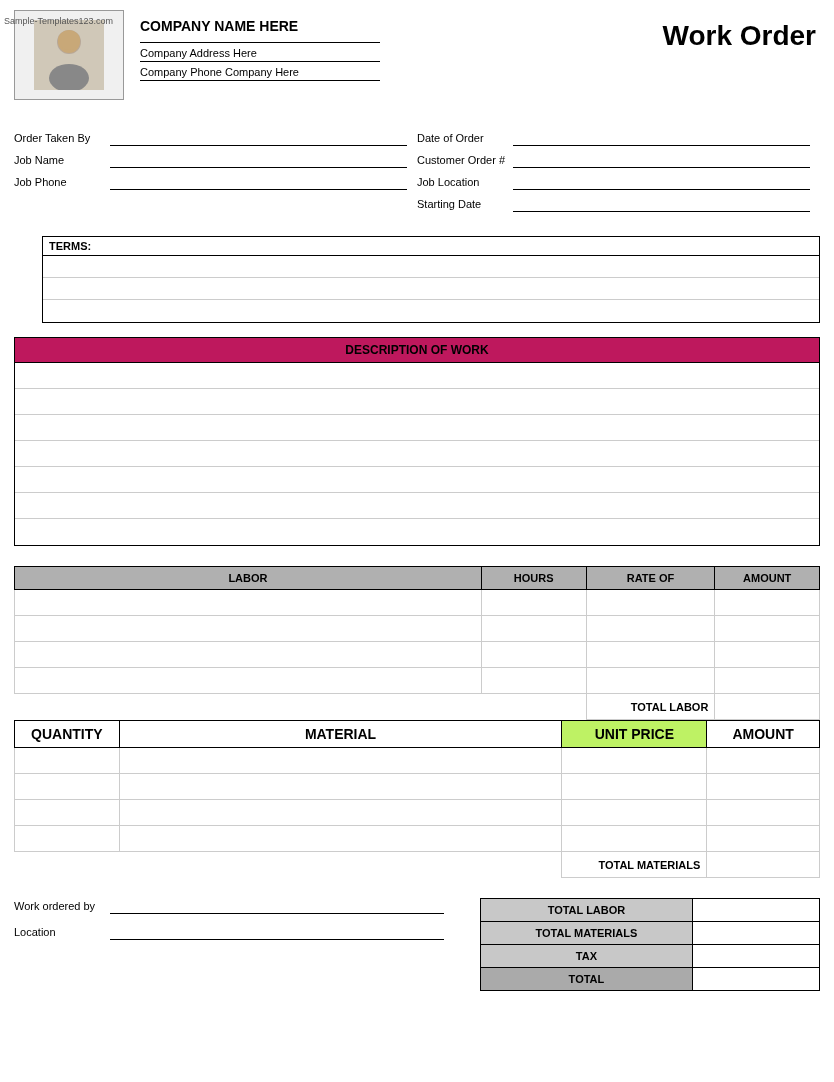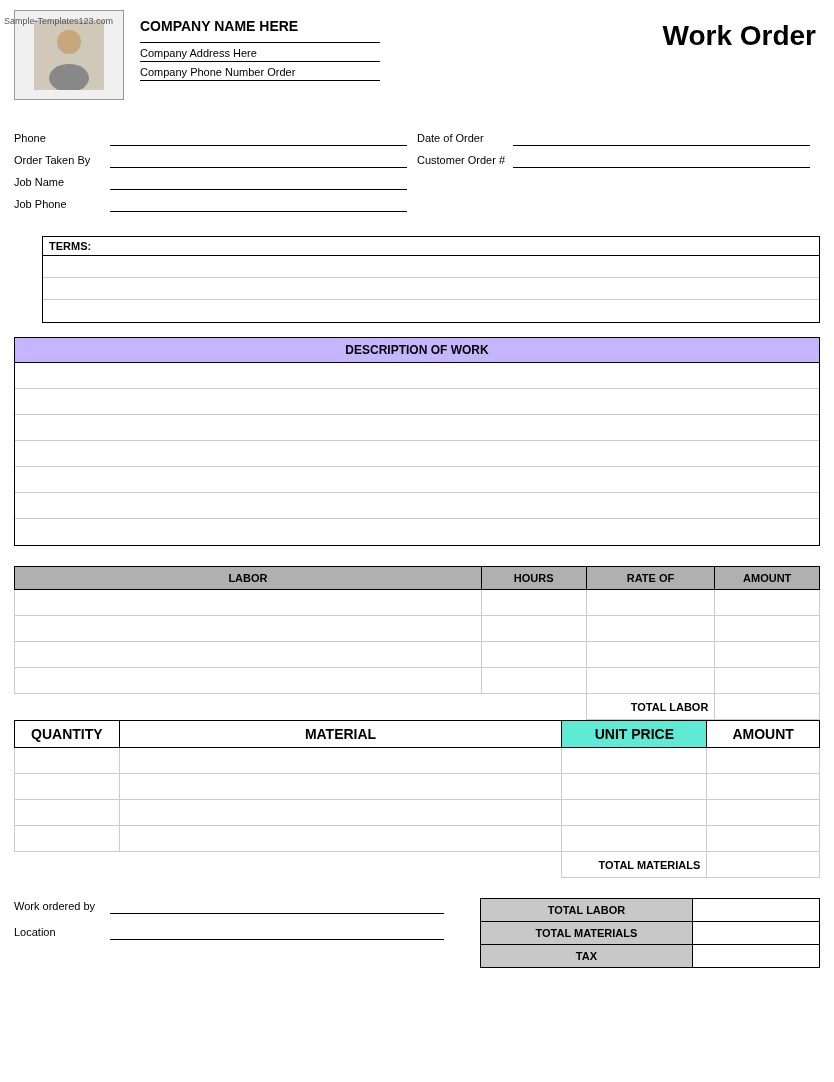--- a/index.html
+++ b/index.html
@@ -117,21 +117,21 @@
     }
     .terms-row:last-child {
       border-bottom: none;
     }
     
     .desc-section {
       border: 1px solid #000;
       margin-bottom: 20px;
     }
     .desc-header {
-      background: #c4b5fd;
+      background: #be185d;
       text-align: center;
       font-size: 12px;
       font-weight: bold;
       padding: 5px;
       border-bottom: 1px solid #000;
     }
     .desc-row {
       height: 26px;
       border-bottom: 1px solid #ccc;
     }
@@ -255,53 +255,57 @@
         <rect width="70" height="70" fill="#d0c8b8"></rect>
         <circle cx="35" cy="22" r="12" fill="#b8a898"></circle>
         <ellipse cx="35" cy="58" rx="20" ry="14" fill="#888"></ellipse>
         <circle cx="35" cy="22" r="11" fill="#c8a878"></circle>
         <ellipse cx="35" cy="20" rx="11" ry="10" fill="#c8a878"></ellipse>
       </svg>
     </div>
     <div class="company-info">
       <div class="company-name">COMPANY NAME HERE</div>
       <div class="company-address">Company Address Here</div>
-      <div class="company-phone">Company Phone Number Order</div>
+      <div class="company-phone">Company Phone Company Here</div>
     </div>
     <div class="work-order-title">Work Order</div>
   </div>
 
   <div class="form-fields">
 
     <div>
       <div class="field-row">
-        <span class="field-label">Phone</span>
-        <div class="field-line"></div>
-      </div>
-      <div class="field-row">
         <span class="field-label">Order Taken By</span>
         <div class="field-line"></div>
       </div>
       <div class="field-row">
         <span class="field-label">Job Name</span>
         <div class="field-line"></div>
       </div>
       <div class="field-row">
         <span class="field-label">Job Phone</span>
         <div class="field-line"></div>
       </div>
     </div>
 
     <div>
       <div class="field-row">
         <span class="field-label">Date of Order</span>
         <div class="field-line"></div>
       </div>
       <div class="field-row">
         <span class="field-label">Customer Order #</span>
+        <div class="field-line"></div>
+      </div>
+      <div class="field-row">
+        <span class="field-label">Job Location</span>
+        <div class="field-line"></div>
+      </div>
+      <div class="field-row">
+        <span class="field-label">Starting Date</span>
         <div class="field-line"></div>
       </div>
     </div>
   </div>
 
   <div class="terms-section border-outer">
     <div class="terms-header">TERMS:</div>
     <div class="terms-row"></div>
     <div class="terms-row"></div>
     <div class="terms-row"></div>
@@ -358,21 +362,21 @@
         <td style="border:1px solid #ccc;"></td>
       </tr>
     </tbody>
   </table>
 
   <table class="materials-table">
     <thead>
       <tr>
         <th style="width:13%; background:#fff;">QUANTITY</th>
         <th style="width:55%; background:#fff;">MATERIAL</th>
-        <th style="width:18%; background:#5eead4;">UNIT PRICE</th>
+        <th style="width:18%; background:#bef264;">UNIT PRICE</th>
         <th style="width:14%; background:#fff;">AMOUNT</th>
       </tr>
     </thead>
     <tbody>
       <tr>
         <td></td>
         <td></td>
         <td></td>
         <td></td>
       </tr>
@@ -421,16 +425,20 @@
         <td class="value-cell"></td>
       </tr>
       <tr>
         <td class="label-cell">TOTAL MATERIALS</td>
         <td class="value-cell"></td>
       </tr>
       <tr>
         <td class="label-cell">TAX</td>
         <td class="value-cell"></td>
       </tr>
+      <tr>
+        <td class="label-cell" style="background:#aaa;">TOTAL</td>
+        <td class="value-cell"></td>
+      </tr>
     </tbody>
       </table>
   </div>
 </div>
 
 </body></html>

